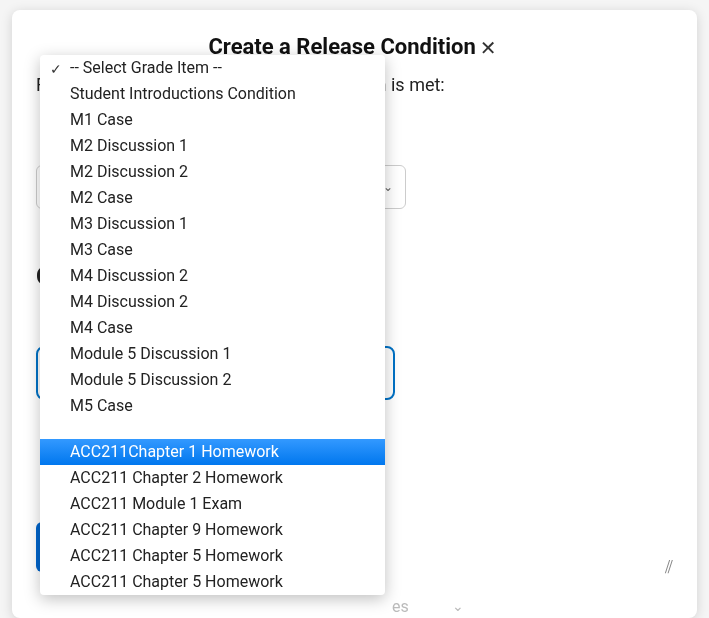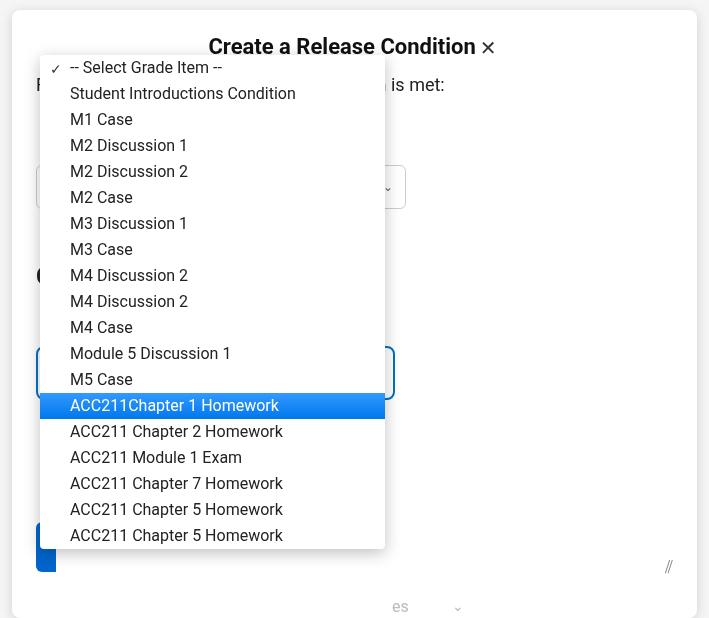--- a/index.html
+++ b/index.html
@@ -114,20 +114,21 @@
       font-size: 16px;
       line-height: 22px;
       color: #222;
       cursor: pointer;
       white-space: nowrap;
       position: relative;
     }
     .dropdown-item.selected {
       background: linear-gradient(180deg, #3399ff 0%, #0077ee 100%);
       color: #fff;
+      margin-top: 20px;
     }
     .dropdown-item .check {
       position: absolute;
       left: 10px;
       top: 3px;
       font-size: 14px;
       color: #333;
     }
     .footer-ghost {
       position: absolute;
@@ -194,20 +195,21 @@
     <div class="dropdown-item"><span>M1 Case</span></div>
     <div class="dropdown-item"><span>M2 Discussion 1</span></div>
     <div class="dropdown-item"><span>M2 Discussion 2</span></div>
     <div class="dropdown-item"><span>M2 Case</span></div>
     <div class="dropdown-item"><span>M3 Discussion 1</span></div>
     <div class="dropdown-item"><span>M3 Case</span></div>
     <div class="dropdown-item"><span>M4 Discussion 2</span></div>
     <div class="dropdown-item"><span>M4 Discussion 2</span></div>
     <div class="dropdown-item"><span>M4 Case</span></div>
     <div class="dropdown-item"><span>Module 5 Discussion 1</span></div>
+    <div class="dropdown-item"><span>Module 5 Discussion 2</span></div>
     <div class="dropdown-item"><span>M5 Case</span></div>
     <div class="dropdown-item selected"><span>ACC211Chapter 1 Homework</span></div>
     <div class="dropdown-item"><span>ACC211 Chapter 2 Homework</span></div>
     <div class="dropdown-item"><span>ACC211 Module 1 Exam</span></div>
-    <div class="dropdown-item"><span>ACC211 Chapter 7 Homework</span></div>
+    <div class="dropdown-item"><span>ACC211 Chapter 9 Homework</span></div>
     <div class="dropdown-item"><span>ACC211 Chapter 5 Homework</span></div>
     <div class="dropdown-item"><span>ACC211 Chapter 5 Homework</span></div>
   </div>
 
 </body></html>

